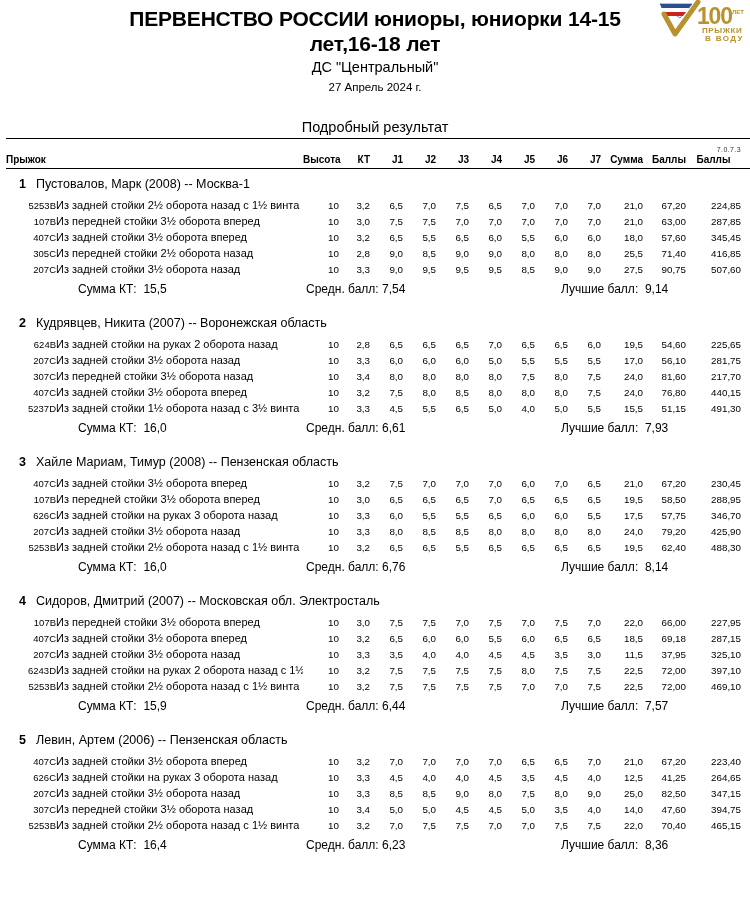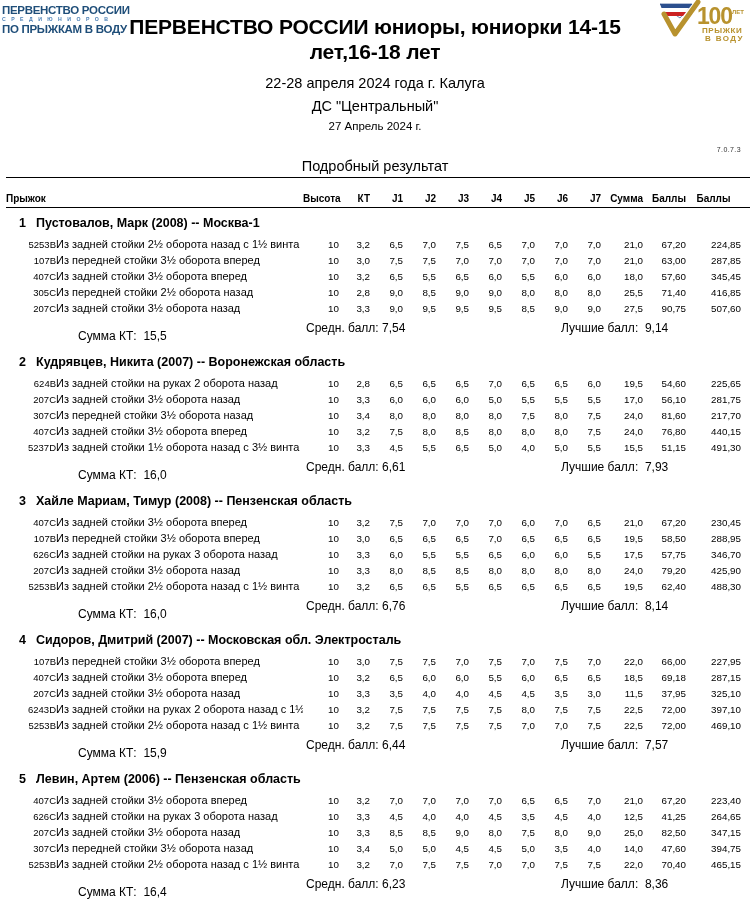--- a/index.html
+++ b/index.html
@@ -45,21 +45,21 @@
     position: absolute;
     right: 4px; top: 0px;
     width: 88px; height: 44px;
   }
 
   .title-main {
     text-align: center;
     font-size: 21px;
     font-weight: bold;
     line-height: 25px;
-    margin: 8px auto;
+    margin: 0 auto;
     padding: 4px 118px 0 118px;
     letter-spacing: -0.2px;
   }
   .subline {
     text-align: center;
     font-size: 14.5px;
     line-height: 23px;
     margin-top: 4px;
   }
   .subline2 {
@@ -129,21 +129,21 @@
   .ath-rank {
     display: inline-block;
     width: 30px;
     text-align: right;
     font-size: 12.5px;
     font-weight: bold;
     padding-right: 10px;
   }
   .ath-name {
     font-size: 12.5px;
-    font-weight: bold;
+    font-weight: normal;
   }
 
   
   tr.dive td { padding: 2.5px 0; height: 16px; }
   td.c-code {
     text-align: right;
     padding-right: 7px;
     font-size: 9.5px;
   }
   td.c-desc {
@@ -164,51 +164,45 @@
     font-size: 9.8px;
   }
 
   
   tr.summary td { padding: 7px 0 9px 0; font-size: 12px; }
   .sum-wrap {
     position: relative;
     height: 15px;
     width: 738px;
   }
-  .sum-kt   { position: absolute; left: 72px;  top: 8px; white-space: nowrap; }
+  .sum-kt   { position: absolute; left: 72px;  top: 0; white-space: nowrap; }
   .sum-avg  { position: absolute; left: 300px; top: 0; white-space: nowrap; }
   .sum-best { position: absolute; left: 555px; top: 0; white-space: nowrap; text-align: center; }
 </style>
 </head>
 <body>
 
 <div class="masthead">
 
-  <div class="logo-left">
-    <div class="l1">ПЕРВЕНСТВО РОССИИ</div>
-    <div class="l2">С Р Е Д И   Ю Н И О Р О В</div>
-    <div class="l3">ПО ПРЫЖКАМ В ВОДУ</div>
-  </div>
 
   <div class="logo-right">
     <svg width="88" height="44" viewBox="0 0 88 44" xmlns="http://www.w3.org/2000/svg">
       <path d="M2 4 L34 4 L22 18 Z" fill="#ffffff" stroke="#2b4f8e" stroke-width="0.7"></path>
       <path d="M2 4 L34 4 L31 8 L3.5 8 Z" fill="#2b4f8e"></path>
       <path d="M3.5 8 L31 8 L28 12 L5.5 12 Z" fill="#ffffff"></path>
       <path d="M5.5 12 L28 12 L25 16 L7.5 16 Z" fill="#cc2222"></path>
       <path d="M6 14 L17 34 L40 2" fill="none" stroke="#b8922e" stroke-width="5" stroke-linecap="round" stroke-linejoin="round"></path>
       <text x="39" y="24" font-family="'Liberation Sans', sans-serif" font-size="23" font-weight="bold" fill="#b8922e" letter-spacing="-1.2">100</text>
       <text x="74" y="14" font-family="'Liberation Sans', sans-serif" font-size="6" font-weight="bold" fill="#b8922e">ЛЕТ</text>
       <text x="44" y="33" font-family="'Liberation Sans', sans-serif" font-size="8" font-weight="bold" fill="#b8922e" letter-spacing="0.6">ПРЫЖКИ</text>
       <text x="47" y="41" font-family="'Liberation Sans', sans-serif" font-size="8" font-weight="bold" fill="#b8922e" letter-spacing="1.4">В ВОДУ</text>
     </svg>
   </div>
 
   <div class="title-main">ПЕРВЕНСТВО РОССИИ юниоры, юниорки 14-15 лет,16-18 лет</div>
-  <div class="subline">22-28 апреля 2024 года г. Калуга</div>
   <div class="subline2">ДС "Центральный"</div>
   <div class="subline3">27 Апрель 2024 г.</div>
   <div class="version">7.0.7.3</div>
   <div class="subtitle-detail">Подробный результат</div>
 </div>
 
 <div class="sheet">
   <table class="results">
     <colgroup>
       <col style="width:50px">

